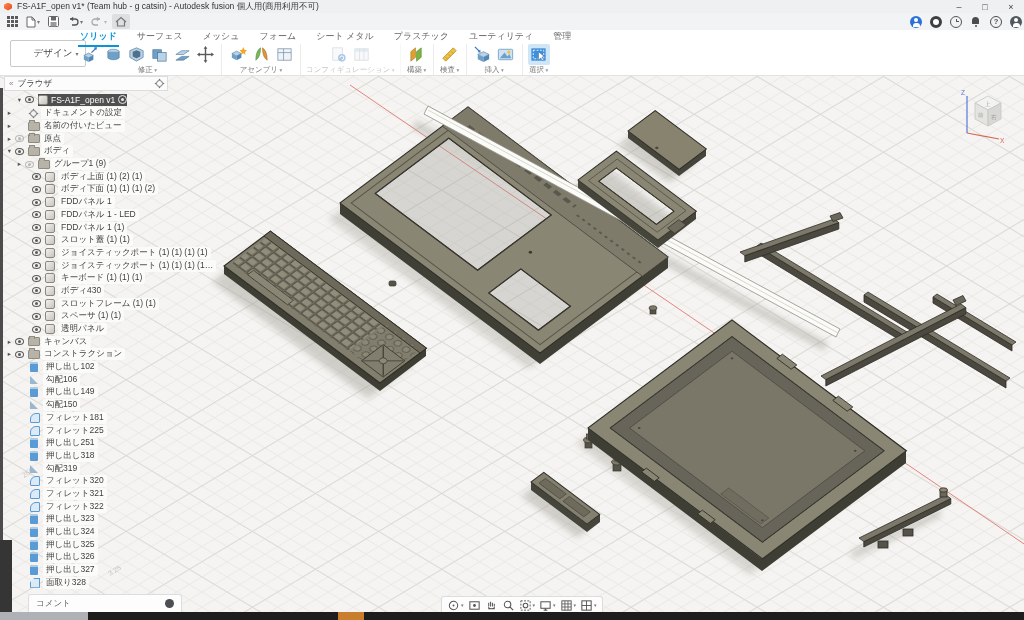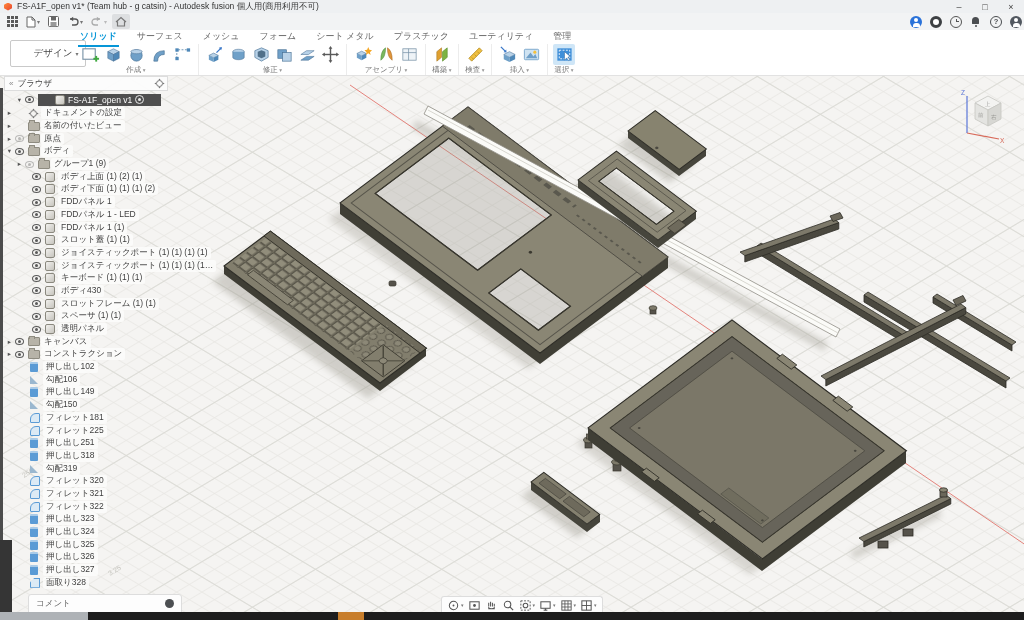--- a/index.html
+++ b/index.html
@@ -61,21 +61,21 @@
   
   .leftsliver{position:absolute;left:0;top:88px;width:3px;height:524px;background:#4c4c4c;z-index:2;}
   .leftblock{position:absolute;left:0;top:540px;width:12px;height:72px;background:#353535;z-index:2;}
   .browser{position:absolute;left:4px;top:76px;width:164px;z-index:3;font-size:8.5px;color:#444;}
   .bheader{height:13px;background:rgba(252,252,252,.96);border:1px solid #ddd;display:flex;align-items:center;padding:0 4px;}
   .bheader .chv{color:#888;font-size:8px;margin-right:4px;}
   .bheader .gear{margin-left:auto;}
   .gearshape{width:5px;height:5px;border-radius:50%;border:1px solid #777;
      box-shadow:0 -4px 0 -2.7px #777,0 4px 0 -2.7px #777,-4px 0 0 -2.7px #777,4px 0 0 -2.7px #777;}
   .rootrow{display:flex;align-items:center;height:13px;margin-top:2px;padding-left:10px;}
-  .rootbox{display:flex;align-items:center;background:#4f4f4f;color:#fff;height:12px;padding:0 17px;gap:3px;}
+  .rootbox{display:flex;align-items:center;background:#4f4f4f;color:#fff;height:12px;padding:0 0;gap:3px;}
   .rootbox .bodyico{background:linear-gradient(135deg,#fff,#ddd);border-color:#fff;}
   .circledot{width:7px;height:7px;border:1px solid #e8e8e8;border-radius:50%;position:relative;}
   .circledot::after{content:"";position:absolute;left:2px;top:2px;width:3px;height:3px;border-radius:50%;background:#e8e8e8;}
   .tree{margin-top:1px;}
   .trow{display:flex;align-items:center;height:12.7px;white-space:nowrap;}
   .tri{width:11px;font-size:6.5px;color:#555;text-align:center;flex:none;}
   .eye{width:9px;height:7px;border-radius:50%;box-shadow:inset 0 0 0 1px #5a5a5a;margin-right:4px;position:relative;flex:none;visibility:hidden;}
   .eye::after{content:"";position:absolute;left:3px;top:2px;width:3px;height:3px;border-radius:50%;background:#5a5a5a;}
   .eye.on{visibility:visible;}
   .eye.dim{visibility:visible;opacity:.38;}
@@ -505,50 +505,20 @@
       <span class="ttab">シート メタル</span>
       <span class="ttab">プラスチック</span>
       <span class="ttab">ユーティリティ</span>
       <span class="ttab">管理</span>
     </div>
   <div class="groups">
     <div class="tgroup">
       <div class="gicons">
           <span class="tbtn">
             <svg viewBox="0 0 20 20">
-              <use href="#sym-sketch"></use>
-            </svg>
-          </span>
-          <span class="tbtn">
-            <svg viewBox="0 0 20 20">
-              <use href="#sym-extrude"></use>
-            </svg>
-          </span>
-          <span class="tbtn">
-            <svg viewBox="0 0 20 20">
-              <use href="#sym-revolve"></use>
-            </svg>
-          </span>
-          <span class="tbtn">
-            <svg viewBox="0 0 20 20">
-              <use href="#sym-sweep"></use>
-            </svg>
-          </span>
-          <span class="tbtn">
-            <svg viewBox="0 0 20 20">
-              <use href="#sym-pattern-points"></use>
-            </svg>
-          </span>
-        </div>
-      <div class="glabel">作成</div>
-    </div>
-    <div class="tgroup">
-      <div class="gicons">
-          <span class="tbtn">
-            <svg viewBox="0 0 20 20">
               <use href="#sym-press-pull"></use>
             </svg>
           </span>
           <span class="tbtn">
             <svg viewBox="0 0 20 20">
               <use href="#sym-fillet"></use>
             </svg>
           </span>
           <span class="tbtn">
             <svg viewBox="0 0 20 20">
@@ -585,20 +555,35 @@
               <use href="#sym-joint"></use>
             </svg>
           </span>
           <span class="tbtn">
             <svg viewBox="0 0 20 20">
               <use href="#sym-as-built-joint"></use>
             </svg>
           </span>
         </div>
       <div class="glabel">アセンブリ</div>
+    </div>
+    <div class="tgroup disabled">
+      <div class="gicons">
+          <span class="tbtn">
+            <svg viewBox="0 0 20 20">
+              <use href="#sym-configuration"></use>
+            </svg>
+          </span>
+          <span class="tbtn">
+            <svg viewBox="0 0 20 20">
+              <use href="#sym-config-table"></use>
+            </svg>
+          </span>
+        </div>
+      <div class="glabel">コンフィギュレーション</div>
     </div>
     <div class="tgroup">
       <div class="gicons">
           <span class="tbtn">
             <svg viewBox="0 0 20 20">
               <use href="#sym-construction-plane"></use>
             </svg>
           </span>
         </div>
       <div class="glabel">構築</div>

